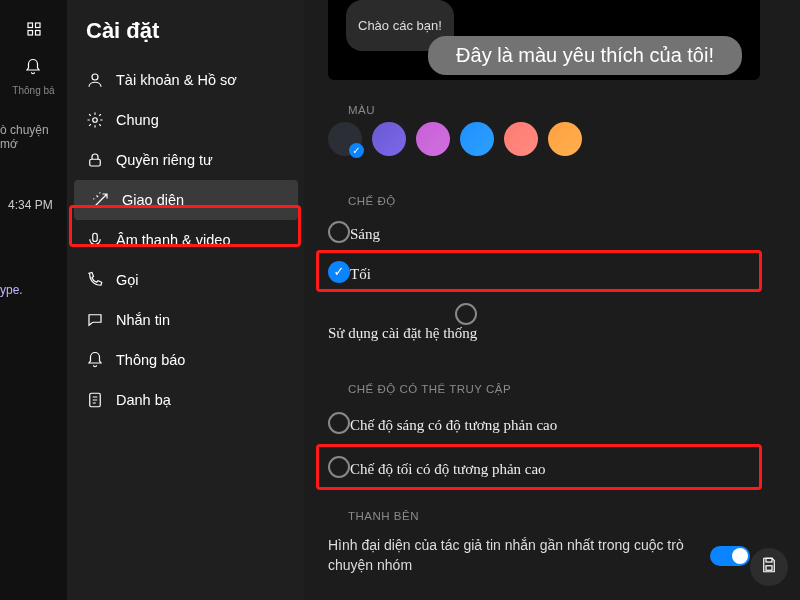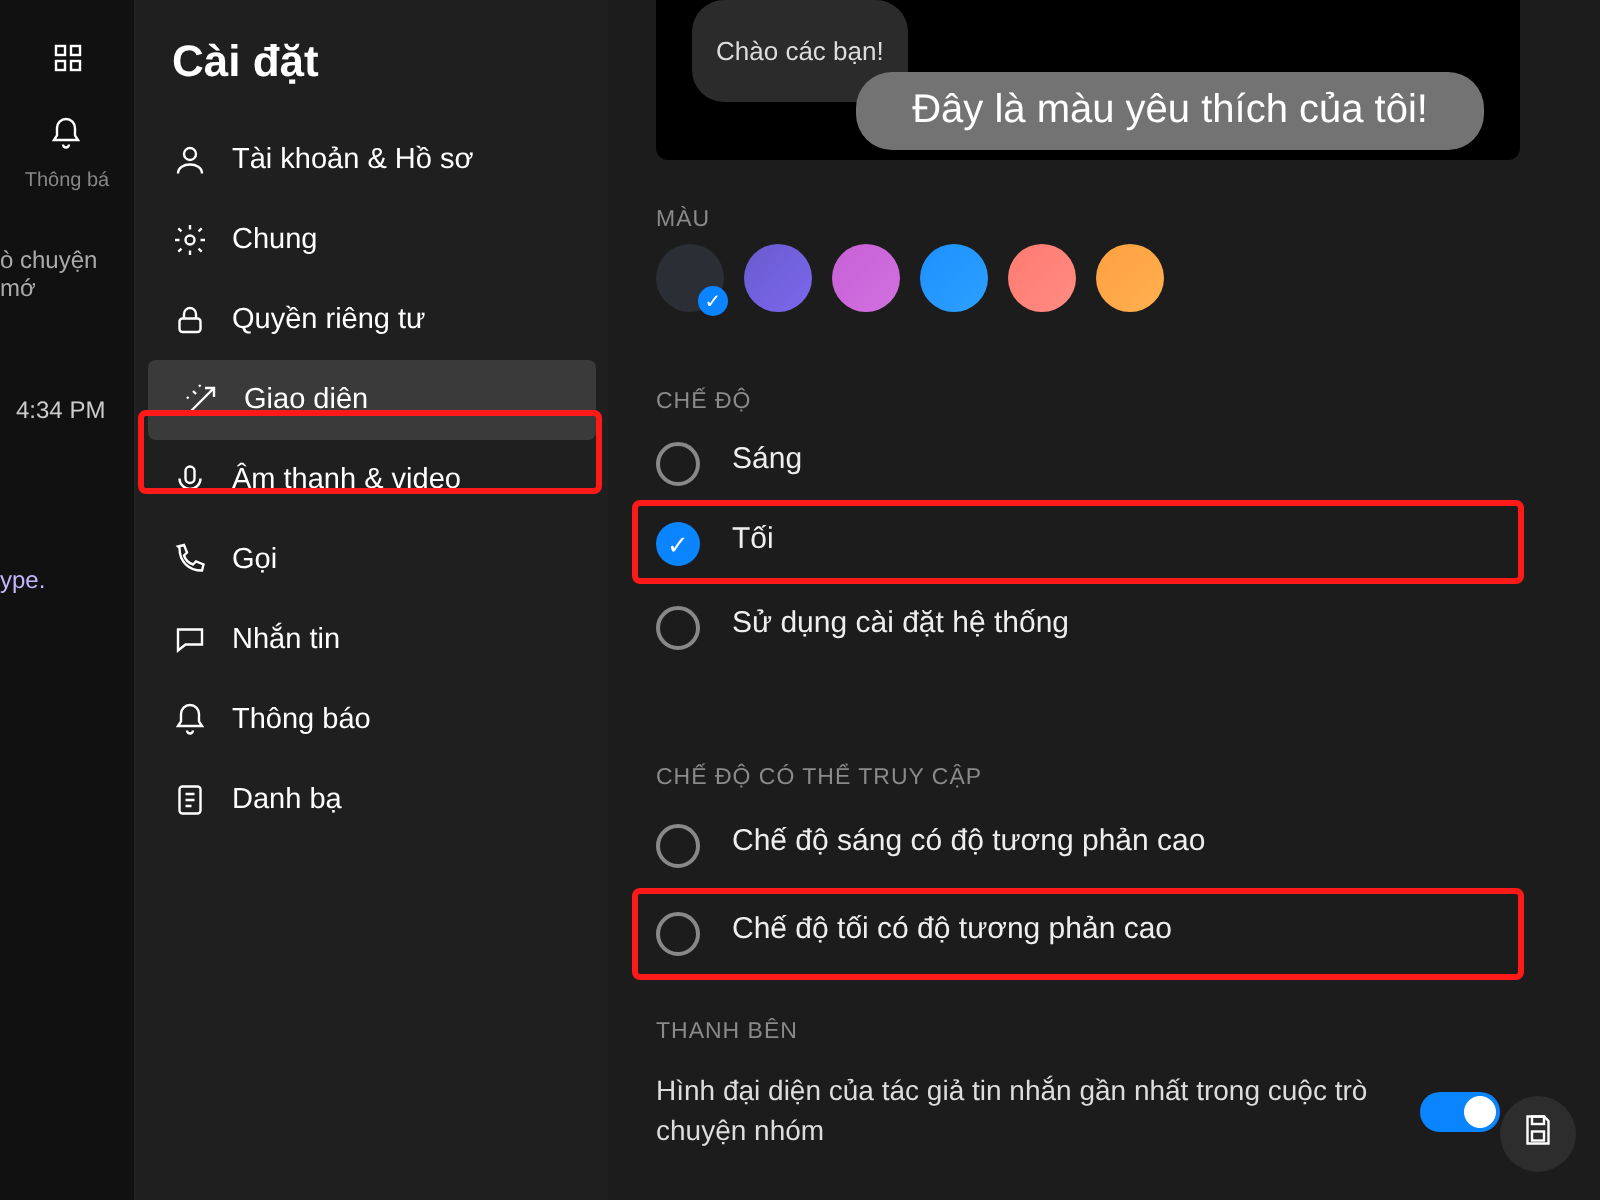--- a/index.html
+++ b/index.html
@@ -59,36 +59,36 @@
   }
   .bubble-left {
     position:absolute; left: 18px; top: 10px;
     background:#2b2b2b; color:#ddd; padding:18px 12px; border-radius:16px; font-size:13px;
   }
   .bubble-right {
     position:absolute; right: 18px; top: 46px;
     background:#737373; color:#fff; padding:8px 28px; border-radius:18px; font-size:20px;
   }
 
-  .section-label { position:absolute; color:#8a8a8a; font-size:11.5px; letter-spacing:.5px; }
+  .section-label { position:absolute; color:#8a8a8a; font-size:11.5px; letter-spacing:.5px;margin-left:20px; }
   .lbl-color { left:24px; top:104px; }
   .lbl-mode  { left:24px; top:195px; }
   .lbl-acc   { left:24px; top:383px; }
   .lbl-side  { left:24px; top:510px; }
 
   .swatches { position:absolute; left:24px; top:122px; display:flex; gap:10px; }
   .swatch { width:34px; height:34px; border-radius:50%; position:relative; }
   .swatch.sel::after {
     content:"✓"; position:absolute; right:-2px; bottom:-2px;
     width:15px; height:15px; background:#0a84ff; color:#fff; font-size:10px;
     border-radius:50%; display:flex; align-items:center; justify-content:center;
   }
 
-  .radio-row { position:absolute; left:24px; display:flex; align-items:flex-start; gap:16px; font-size:15px; color:#eee; }
-  .r1 { top:221px; } .r2 { top:261px; } .r3 { top:303px; }
+  .radio-row { position:absolute; left:24px; display:flex; align-items:flex-end; gap:0; font-size:15px; color:#eee;font-family:Liberation Serif, serif; }
+  .r1 { top:221px; } .r2 { top:261px; } .r3 { top:303px;flex-direction:column; }
   .ra1 { top:412px; } .ra2 { top:456px; }
   .radio-circle { width:22px; height:22px; border-radius:50%; border:2px solid #888; flex-shrink:0; display:flex; align-items:center; justify-content:center; }
   .radio-circle.filled { border:none; background:#0a84ff; color:#fff; font-size:13px; }
 
   .avatar-text { position:absolute; left:24px; top:536px; right:90px; font-size:14px; color:#ddd; line-height:1.4; }
   .toggle { position:absolute; right:50px; top:546px; width:40px; height:20px; background:#0a84ff; border-radius:11px; }
   .toggle::after { content:""; position:absolute; right:2px; top:2px; width:16px; height:16px; background:#fff; border-radius:50%; }
 
   .fab { position:absolute; right:12px; bottom:14px; width:38px; height:38px; border-radius:50%; background:#2d2d2d; display:flex; align-items:center; justify-content:center; color:#9cf; font-size:16px; }
 

